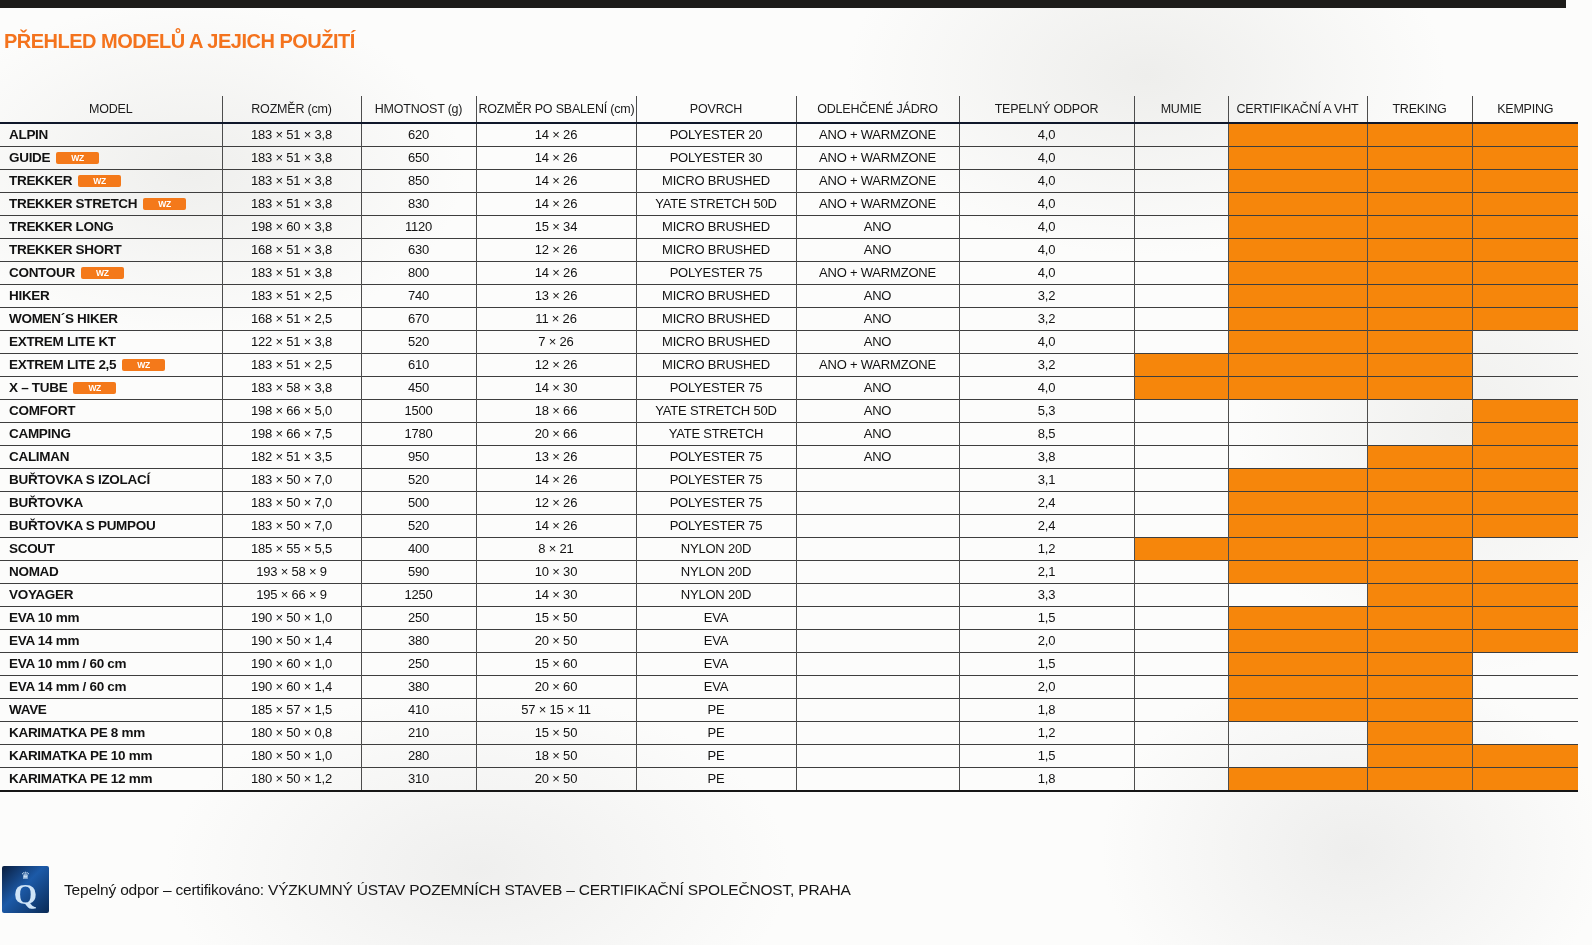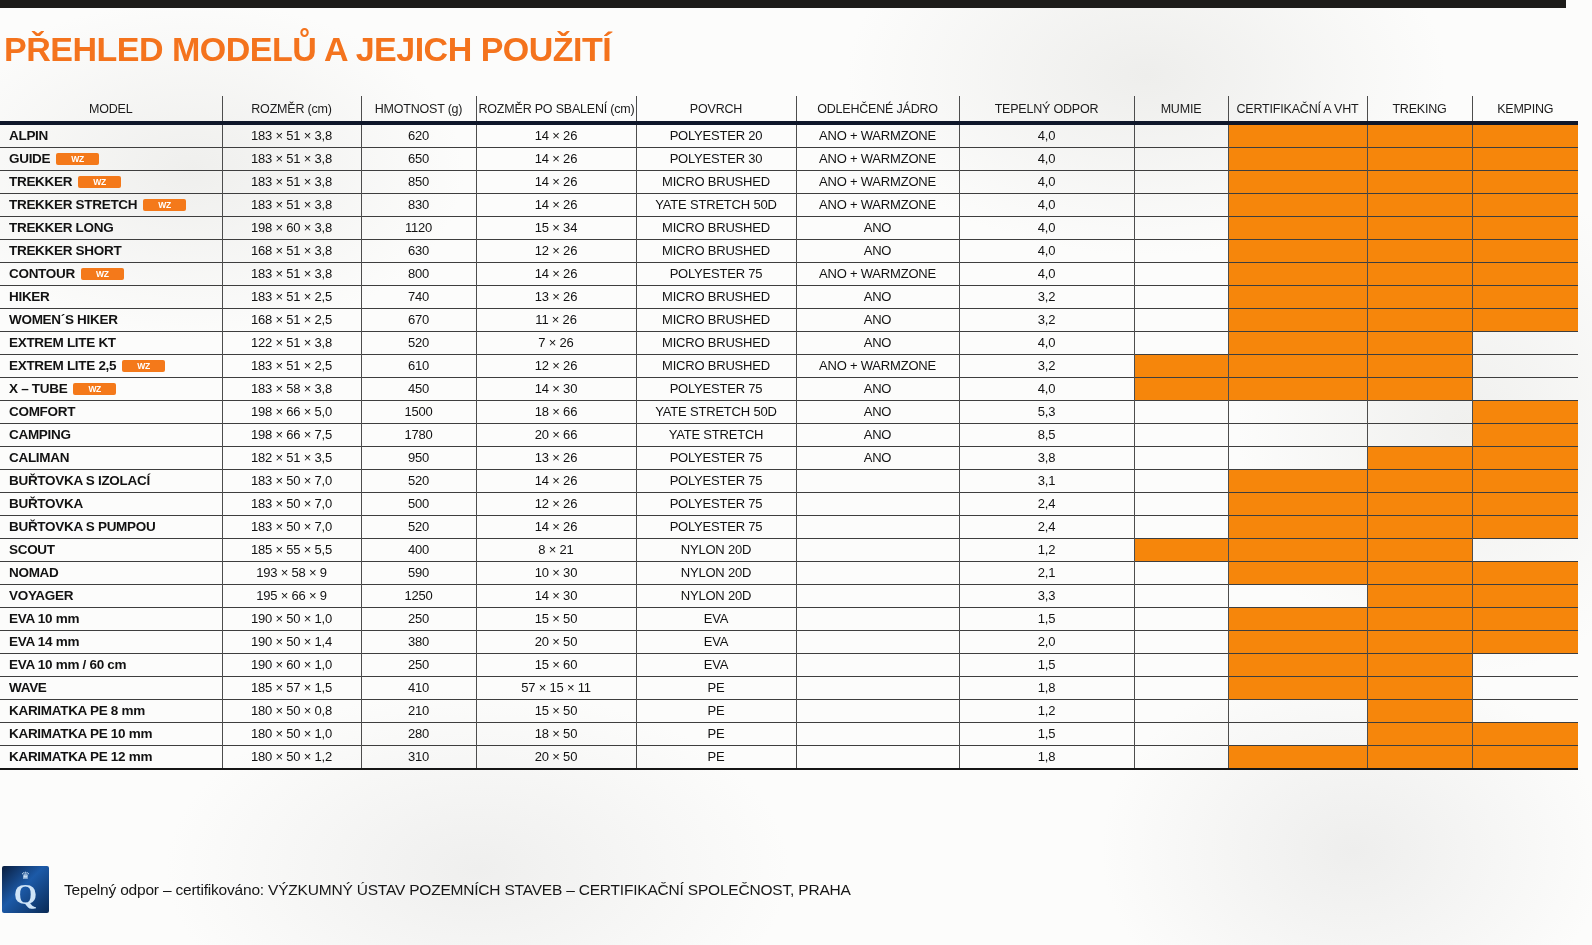--- a/index.html
+++ b/index.html
@@ -19,33 +19,33 @@
       radial-gradient(ellipse 380px 420px at 92% 45%, #f0f0ee 0%, rgba(240,240,238,0) 60%),
       radial-gradient(ellipse 520px 300px at 30% 92%, #efefee 0%, rgba(240,240,238,0) 60%),
       radial-gradient(ellipse 420px 320px at 85% 90%, #eeeeed 0%, rgba(240,240,238,0) 60%);
   }
   .top-bar {
     position:absolute; top:0; left:0; width:1566px; height:8px;
     background:#1d1c1a;
   }
   .page-title {
     position:absolute; top:30px; left:4px; margin:0;
-    font-size:34px; font-weight:bold; letter-spacing:-0.5px;
+    font-size:20px; font-weight:bold; letter-spacing:-0.5px;
     color:#f4731d; white-space:nowrap;
   }
   .table-wrap { position:absolute; top:96px; left:0; }
   table { border-collapse:collapse; table-layout:fixed; width:1578px; background:transparent; }
   col.c1{width:222px} col.c2{width:139px} col.c3{width:115px} col.c4{width:160px}
   col.c5{width:160px} col.c6{width:163px} col.c7{width:175px} col.c8{width:94px}
   col.c9{width:139px} col.c10{width:105px} col.c11{width:106px}
   th {
     height:27px; padding:0 2px;
     font-size:12.5px; font-weight:400; letter-spacing:-0.2px;
     color:#1b1b1b; text-align:center; white-space:nowrap;
-    border-bottom:4px solid #0f172a;
+    border-bottom:2px solid #0f172a;
   }
   th + th, td + td { border-left:1px solid #4d4d4d; }
   td {
     height:22px; padding:0 2px; line-height:22px;
     font-size:13px; letter-spacing:-0.2px; color:#121212;
     text-align:center; white-space:nowrap;
     border-top:1px solid #3e3e3e;
   }
   tbody tr:first-child td { border-top:none; }
   table { border-bottom:2.5px solid #161616; }
@@ -414,20 +414,33 @@
           <td>15 × 60</td>
           <td>EVA</td>
           <td></td>
           <td>1,5</td>
           <td></td>
           <td class="on"></td>
           <td class="on"></td>
           <td></td>
         </tr>
         <tr>
+          <td class="c-model"><span>EVA 14 mm / 60 cm</span></td>
+          <td>190 × 60 × 1,4</td>
+          <td>380</td>
+          <td>20 × 60</td>
+          <td>EVA</td>
+          <td></td>
+          <td>2,0</td>
+          <td></td>
+          <td class="on"></td>
+          <td class="on"></td>
+          <td></td>
+        </tr>
+        <tr>
           <td class="c-model"><span>WAVE</span></td>
           <td>185 × 57 × 1,5</td>
           <td>410</td>
           <td>57 × 15 × 11</td>
           <td>PE</td>
           <td></td>
           <td>1,8</td>
           <td></td>
           <td class="on"></td>
           <td class="on"></td>

